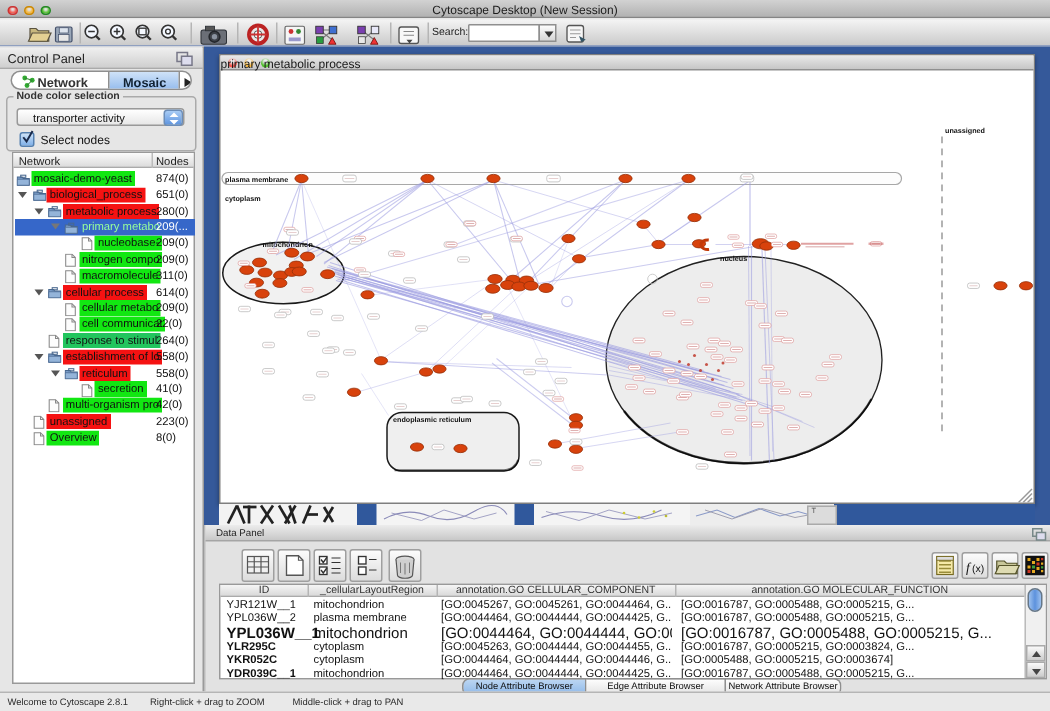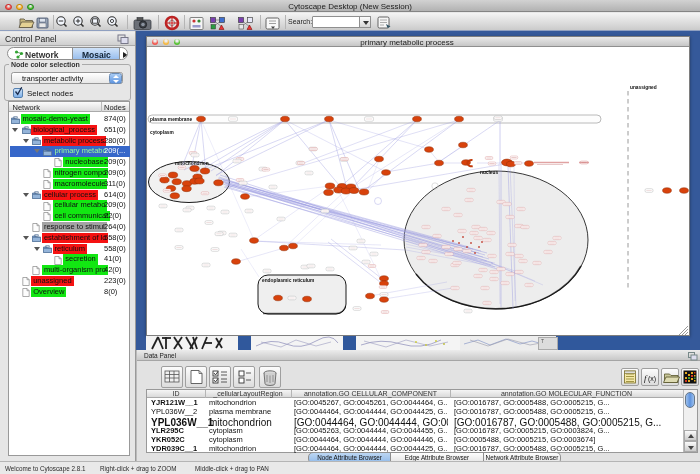--- a/index.html
+++ b/index.html
@@ -7,21 +7,21 @@
 .light{position:absolute;top:3.5px;width:6.5px;height:6.5px;border-radius:50%}
 #titletext{position:absolute;top:2px;left:0;width:700px;text-align:center;font-size:8px;color:#1c1c1c}
 #toolbar{left:0;top:13px;width:700px;height:18px;background:linear-gradient(#f4f4f4,#cbcbcb);border-bottom:1px solid #90a0c0}
 .tsep{position:absolute;top:2px;width:1px;height:14px;background:#b5b5b5}
 #cpanel{left:0;top:31px;width:136px;height:430px;background:#e6e6e6;border-right:1px solid #9a9a9a}
 #cptitle{position:absolute;left:0;top:1px;width:135px;height:14px;background:linear-gradient(#efefef,#cfcfcf);border-bottom:1px solid #aaa;font-size:8.5px;color:#222;padding:2px 0 0 5px}
 #desktop{left:136px;top:31px;width:564px;height:319px;background:#35599a}
 #iframe{left:146px;top:36px;width:544px;height:300px;background:#fff;border:1px solid #7e7e7e;box-shadow:0 1px 3px rgba(0,0,0,.4)}
 #iftitle{position:absolute;left:0;top:0;width:542px;height:10px;background:linear-gradient(#e9e9e9,#c6c6c6);border-bottom:1px solid #8f8f8f}
 .ilight{position:absolute;top:2px;width:6px;height:6px;border-radius:50%}
-#iftext{position:absolute;top:1px;left:0;width:520px;text-align:center;font-size:8px;color:#1a1a1a}
+#iftext{position:absolute;top:1px;left:0;width:520px;font-size:8px;color:#1a1a1a}
 #datapanel{left:136px;top:350px;width:564px;height:111px;background:#e2e2e2;border-left:1px solid #bbb}
 #dptitle{position:absolute;left:0;top:0;width:564px;height:11px;background:linear-gradient(#ececec,#c8c8c8);border-bottom:1px solid #a5a5a5;font-size:6.5px;color:#222;padding:2px 0 0 7px}
 #statusbar{left:0;top:461px;width:700px;height:13px;background:#e9e9e9;border-top:1px solid #b5b5b5;font-size:6.3px;color:#2a2a2a}
 .btn{position:absolute;border:1px solid #9f9f9f;background:linear-gradient(#fcfcfc,#dcdcdc);border-radius:2px}
 .hdrcell{position:absolute;font-size:6.2px;color:#333;text-align:center;top:1px}
 .rc{position:absolute;top:0.5px;white-space:nowrap;overflow:hidden}
 .treerow{position:absolute;left:9.5px;width:120px;height:10.8px;font-size:7.5px;white-space:nowrap;overflow:hidden}
 .tlab{position:absolute;top:0px;padding:0 2px;height:10.3px;line-height:10.6px;color:#111}
 .tnum{position:absolute;left:94.5px;top:0;height:10px;line-height:10.5px;color:#111}
 .arr{position:absolute;top:3px;width:0;height:0;border-left:3.2px solid transparent;border-right:3.2px solid transparent;border-top:4.5px solid #555}
@@ -230,21 +230,21 @@
         <path d="M5 0.5 v2.2 h2.2" fill="none" stroke="#888" stroke-width="0.7"></path>
       </svg>
       <div class="tlab" style="left:43.099999999999994px;background:#12e712">cell communicat</div>
       <div class="tnum">22(0)</div>
     </div>
     <div class="treerow" style="top:191.00000000000006px;">
       <svg class="abs" style="left:22.9px;top:1.2px" width="8" height="9">
         <path d="M0.8 0.5 h4.2 l2.2 2.2 v5.8 h-6.4 z" fill="#fdfdfd" stroke="#888" stroke-width="0.7"></path>
         <path d="M5 0.5 v2.2 h2.2" fill="none" stroke="#888" stroke-width="0.7"></path>
       </svg>
-      <div class="tlab" style="left:32.4px;background:#a3a3a3">response to stimul</div>
+      <div class="tlab" style="left:32.4px;background:#22c55e">response to stimul</div>
       <div class="tnum">264(0)</div>
     </div>
     <div class="treerow" style="top:201.80000000000007px;">
       <div class="arr" style="left:13.399999999999999px;border-top-color:#555"></div>
       <svg class="abs" style="left:22.9px;top:1.5px" width="9" height="8">
         <path d="M0.5 2 h3.2 l0.8 1 h4 v4.5 h-8 z" fill="#7a9cc8" stroke="#49688f" stroke-width="0.7"></path>
         <path d="M0.5 3.5 h8 v4 h-8 z" fill="#94b4d9" stroke="#49688f" stroke-width="0.5"></path>
         <rect x="2.8" y="0.8" width="3.4" height="1.4" fill="none" stroke="#49688f" stroke-width="0.7"></rect>
       </svg>
       <div class="tlab" style="left:32.4px;background:#f51212">establishment of lo</div>
@@ -792,21 +792,21 @@
 <div class="hdrcell" style="left:0px;width:58px;top:0px;font-size:7px">ID</div>
 <div class="hdrcell" style="left:58px;width:86px;top:0px;font-size:7px">_cellularLayoutRegion</div>
 <div class="hdrcell" style="left:144px;width:159px;top:0px;font-size:7px">annotation.GO CELLULAR_COMPONENT</div>
 <div class="hdrcell" style="left:303px;width:233px;top:0px;font-size:7px">annotation.GO MOLECULAR_FUNCTION</div>
 <div class="abs" style="left:58px;top:0;width:1px;height:7.5px;background:#b5b5b5"></div>
 <div class="abs" style="left:144px;top:0;width:1px;height:7.5px;background:#b5b5b5"></div>
 <div class="abs" style="left:303px;top:0;width:1px;height:7.5px;background:#b5b5b5"></div>
 <div class="abs" style="left:536px;top:0;width:1px;height:7.5px;background:#b5b5b5"></div>
 </div>
 <div class="abs" style="left:10px;top:47.6px;width:550px;height:9.2px;font-size:7.5px;color:#111;white-space:nowrap">
-      <span class="rc" style="left:4px;font-weight:bold">YJR121W__1</span>
+      <span class="rc" style="left:4px;font-weight:normal">YJR121W__1</span>
       <span class="rc" style="left:62px">mitochondrion</span>
       <span class="rc" style="left:147px;width:154px">[GO:0045267, GO:0045261, GO:0044464, G...</span>
       <span class="rc" style="left:307px;width:228px">[GO:0016787, GO:0005488, GO:0005215, G...</span>
     </div>
 <div class="abs" style="left:10px;top:56.8px;width:550px;height:9.2px;font-size:7.5px;color:#111;white-space:nowrap">
       <span class="rc" style="left:4px;font-weight:normal">YPL036W__2</span>
       <span class="rc" style="left:62px">plasma membrane</span>
       <span class="rc" style="left:147px;width:154px">[GO:0044464, GO:0044444, GO:0044425, G...</span>
       <span class="rc" style="left:307px;width:228px">[GO:0016787, GO:0005488, GO:0005215, G...</span>
     </div>

